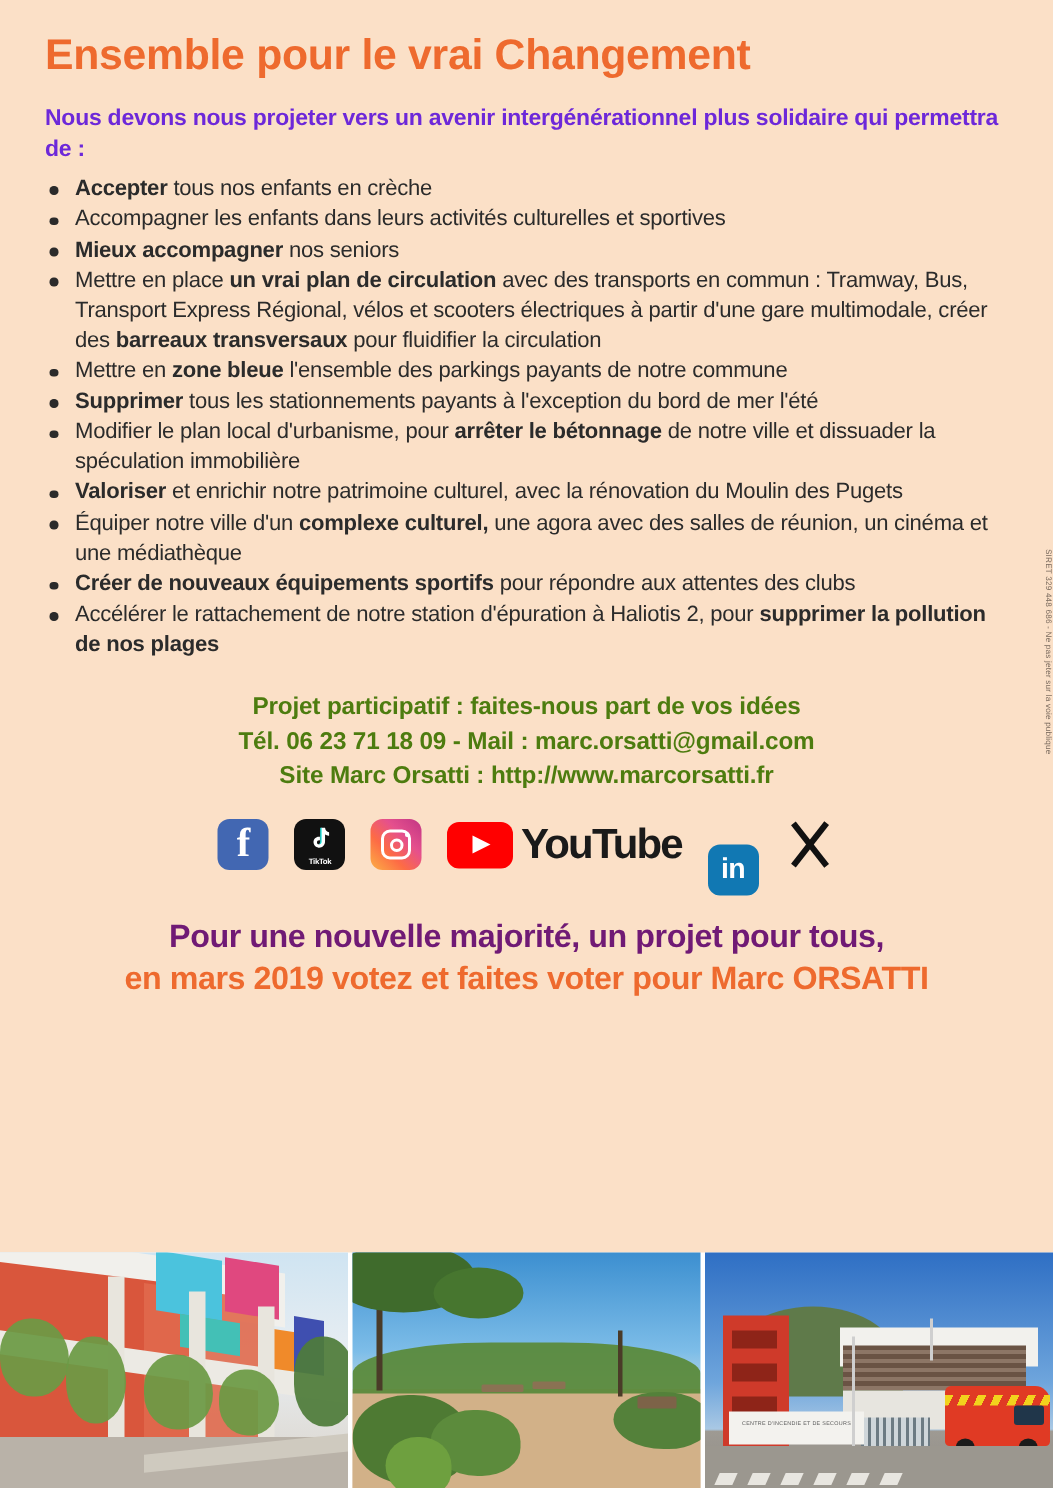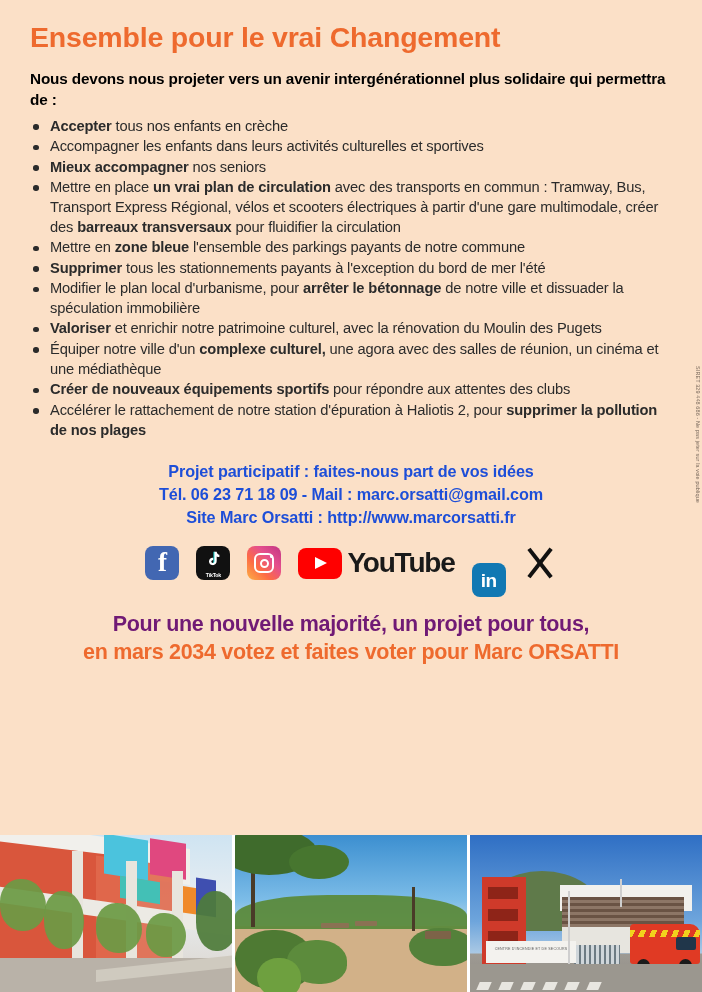--- a/index.html
+++ b/index.html
@@ -32,21 +32,21 @@
     color: #ee6a2e;
     font-size: 28.5px;
     font-weight: bold;
     letter-spacing: -0.2px;
     line-height: 1.1;
     margin-bottom: 16px;
   }
 
   
   .intro {
-    color: #000000;
+    color: #6d28d9;
     font-weight: bold;
     font-size: 15.3px;
     line-height: 1.32;
     margin-bottom: 7px;
     letter-spacing: -0.15px;
   }
 
   
   .bullets { list-style: none; }
 
@@ -67,21 +67,21 @@
     width: 5.5px;
     height: 5.5px;
     border-radius: 50%;
     background: #2b2b2b;
   }
   .bullet b { font-weight: bold; }
 
   
   .contact {
     text-align: center;
-    color: #1d4ed8;
+    color: #4d7c0f;
     font-weight: bold;
     font-size: 16.2px;
     line-height: 1.42;
     margin-top: 20px;
     letter-spacing: -0.1px;
   }
 
   
   .social {
     display: flex;
@@ -476,21 +476,21 @@
         <span class="xmark">
           <span></span>
           <span></span>
         </span>
       </a>
 
     </div>
 
     <div class="slogan">
       <div class="slogan-1">Pour une nouvelle majorité, un projet pour tous,</div>
-      <div class="slogan-2">en mars 2034 votez et faites voter pour Marc ORSATTI</div>
+      <div class="slogan-2">en mars 2019 votez et faites voter pour Marc ORSATTI</div>
     </div>
 
     <div class="legal">SIRET 329 448 686 - Ne pas jeter sur la voie publique</div>
 
   </div>
 
   <div class="photos">
 
     <div class="photo p1">
       <span class="roof"></span>

